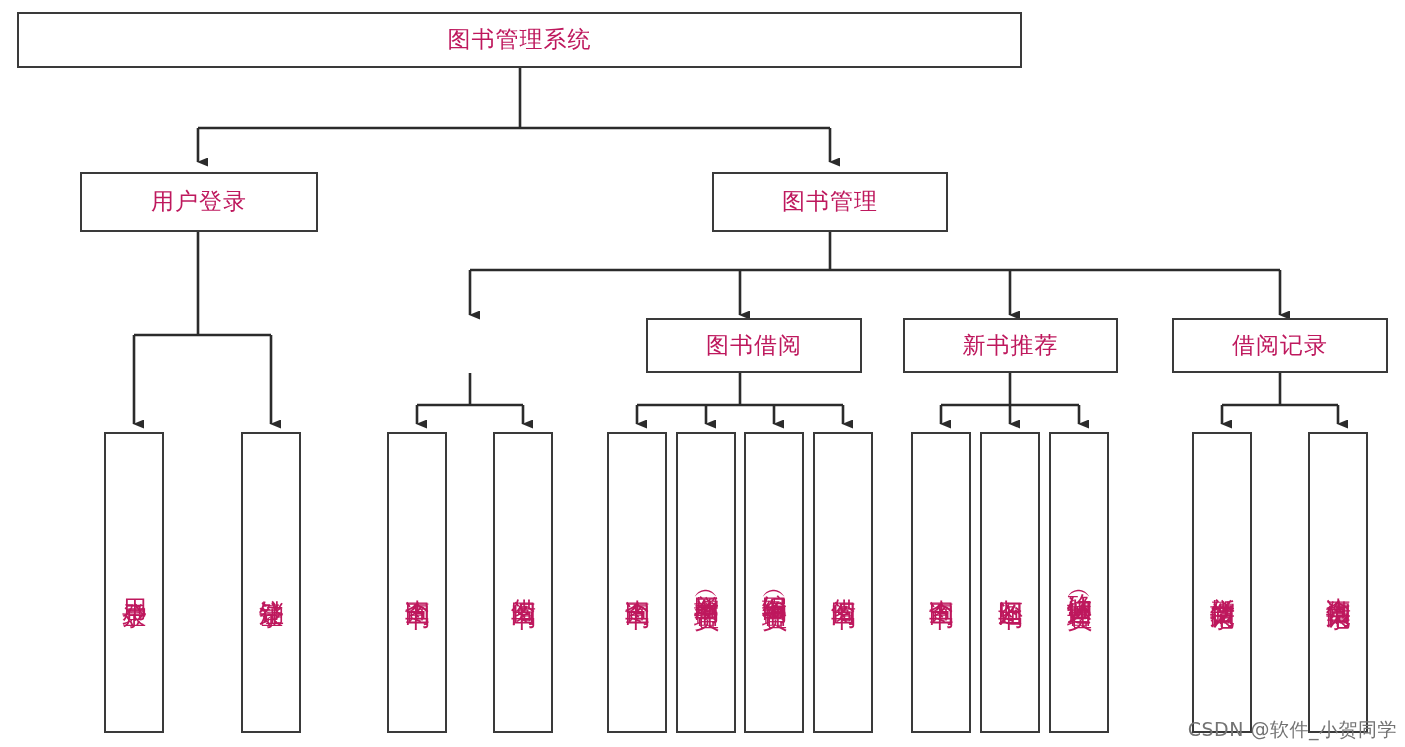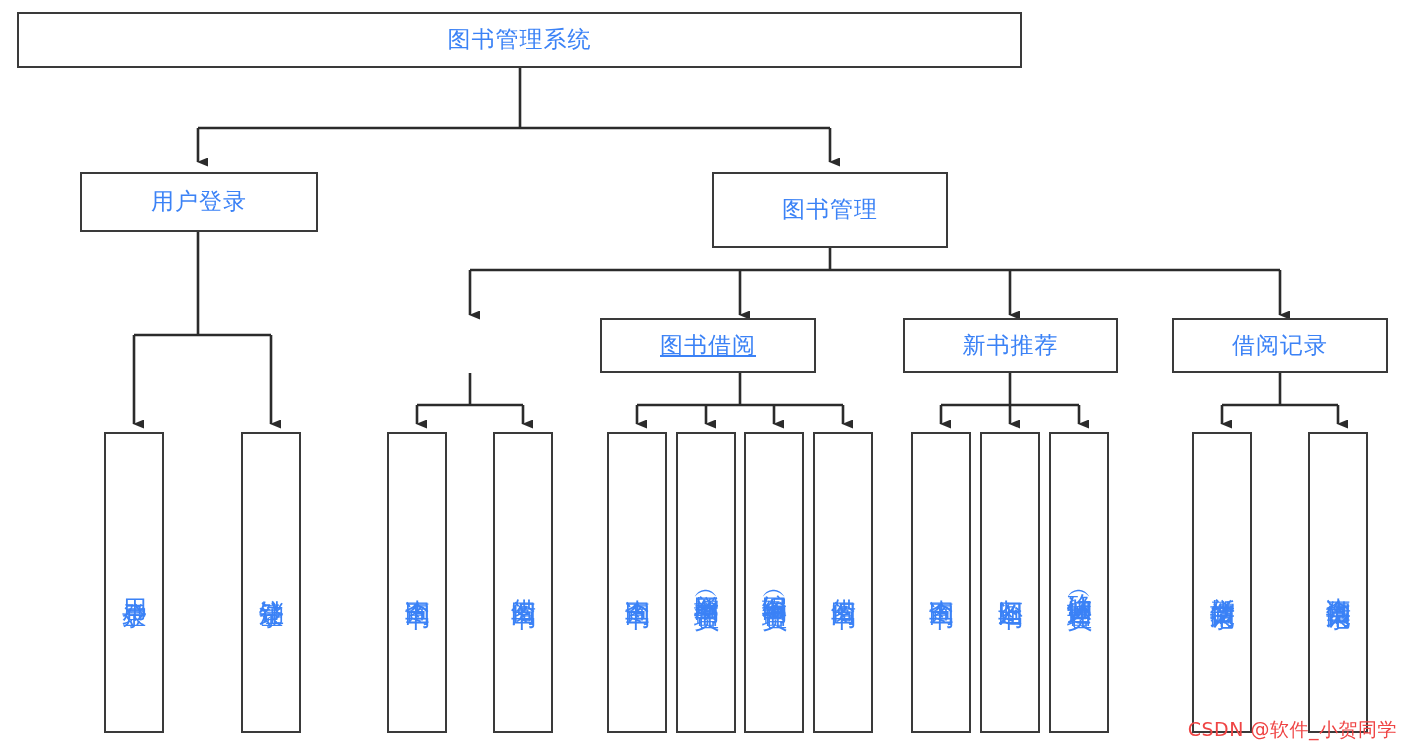--- a/index.html
+++ b/index.html
@@ -18,21 +18,21 @@
     overflow: hidden;
   }
   .node {
     position: absolute;
     box-sizing: border-box;
     border: 2.5px solid #3a3a3a;
     background: #ffffff;
     display: flex;
     align-items: center;
     justify-content: center;
-    color: #3b82f6;
+    color: #be185d;
   }
   .node.h {
     font-size: 23px;
     letter-spacing: 1px;
     line-height: 1.2;
   }
   .node.leaf {
     font-size: 25px;
     letter-spacing: 2px;
     line-height: 1.12;
@@ -55,21 +55,21 @@
     top: 0;
     width: 1405px;
     height: 747px;
     pointer-events: none;
   }
   .watermark {
     position: absolute;
     right: 8px;
     bottom: 4px;
     font-size: 19px;
-    color: #ef4444;
+    color: #737373;
     letter-spacing: 0.5px;
     white-space: nowrap;
   }
 </style>
 </head>
 <body>
 
 <div id="canvas">
 
   <svg class="wires" viewBox="0 0 1405 747" xmlns="http://www.w3.org/2000/svg">
@@ -122,25 +122,25 @@
     </g>
   </svg>
 
   <div class="node h" style="left:17px; top:12px; width:1005px; height:56px;">
     <span class="lbl">图书管理系统</span>
   </div>
 
   <div class="node h" style="left:80px; top:172px; width:238px; height:60px;">
     <span class="lbl">用户登录</span>
   </div>
-  <div class="node h" style="left:712px; top:172px; width:236px; height:76px;">
+  <div class="node h" style="left:712px; top:172px; width:236px; height:60px;">
     <span class="lbl">图书管理</span>
   </div>
 
-  <div class="node h" style="left:600px; top:318px; width:216px; height:55px;text-decoration:underline;">
+  <div class="node h" style="left:646px; top:318px; width:216px; height:55px;">
     <span class="lbl">图书借阅</span>
   </div>
   <div class="node h" style="left:903px; top:318px; width:215px; height:55px;">
     <span class="lbl">新书推荐</span>
   </div>
   <div class="node h" style="left:1172px; top:318px; width:216px; height:55px;">
     <span class="lbl">借阅记录</span>
   </div>
 
   <div class="node leaf" style="left:104px; top:432px; width:60px; height:301px;">

